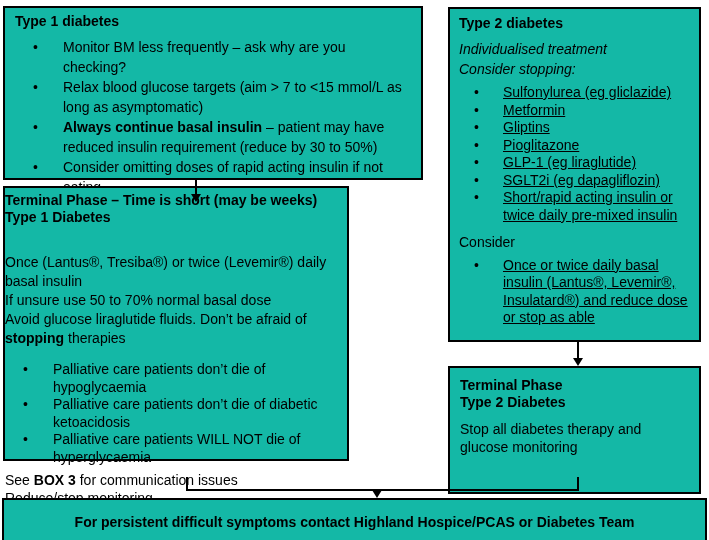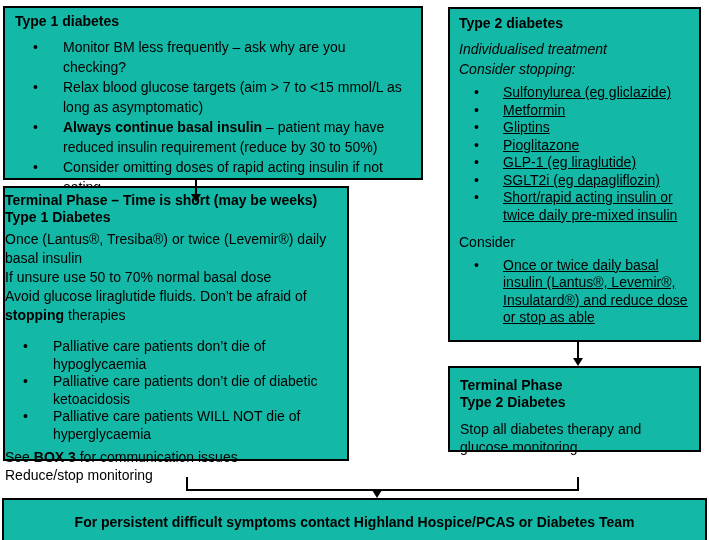--- a/index.html
+++ b/index.html
@@ -26,36 +26,36 @@
   ul.bullets li { position: relative; padding-left: 48px; }
   ul.bullets li::before { content: "\2022"; position: absolute; left: 18px; top: 0; }
 
   
   #box-type1 { left: 3px; top: 6px; width: 420px; height: 174px; padding: 5px 10px; }
   #box-type1 ul.bullets { margin-top: 7px; }
   #box-type1 ul.bullets li { line-height: 20px; }
 
   
   #box-terminal1 { left: 3px; top: 186px; width: 346px; height: 275px; padding: 4px 0; }
-  #box-terminal1 .para { line-height: 19px; margin-top: 4px; }
+  #box-terminal1 .para { line-height: 19px; margin-top: 27px; }
   #box-terminal1 ul.bullets { margin-top: 13px; }
   #box-terminal1 ul.bullets li { line-height: 17.5px; }
   #box-terminal1 .note { line-height: 17.5px; }
   #box-terminal1 .note-first { margin-top: 6px; }
 
   
   #box-type2 { left: 448px; top: 7px; width: 253px; height: 335px; padding: 6px 9px; }
   #box-type2 .intro { line-height: 20px; margin-top: 7px; font-style: italic; }
   #box-type2 ul.bullets { margin-top: 5px; }
   #box-type2 ul.bullets li { padding-left: 44px; line-height: 17.5px; text-decoration: underline; }
   #box-type2 ul.bullets li::before { left: 15px; }
   #box-type2 .consider-label { margin-top: 10px; line-height: 17.5px; }
 
   
-  #box-terminal2 { left: 448px; top: 366px; width: 253px; height: 86px; padding: 9px 10px; }
+  #box-terminal2 { left: 448px; top: 366px; width: 253px; height: 128px; padding: 9px 10px; }
   #box-terminal2 .body-text { margin-top: 10px; line-height: 17.5px; }
 
   
   #footer-banner {
     left: 2px; top: 498px; width: 705px; height: 48px;
     display: flex; align-items: center; justify-content: center;
     font-weight: bold; text-align: center;
   }
 
   

